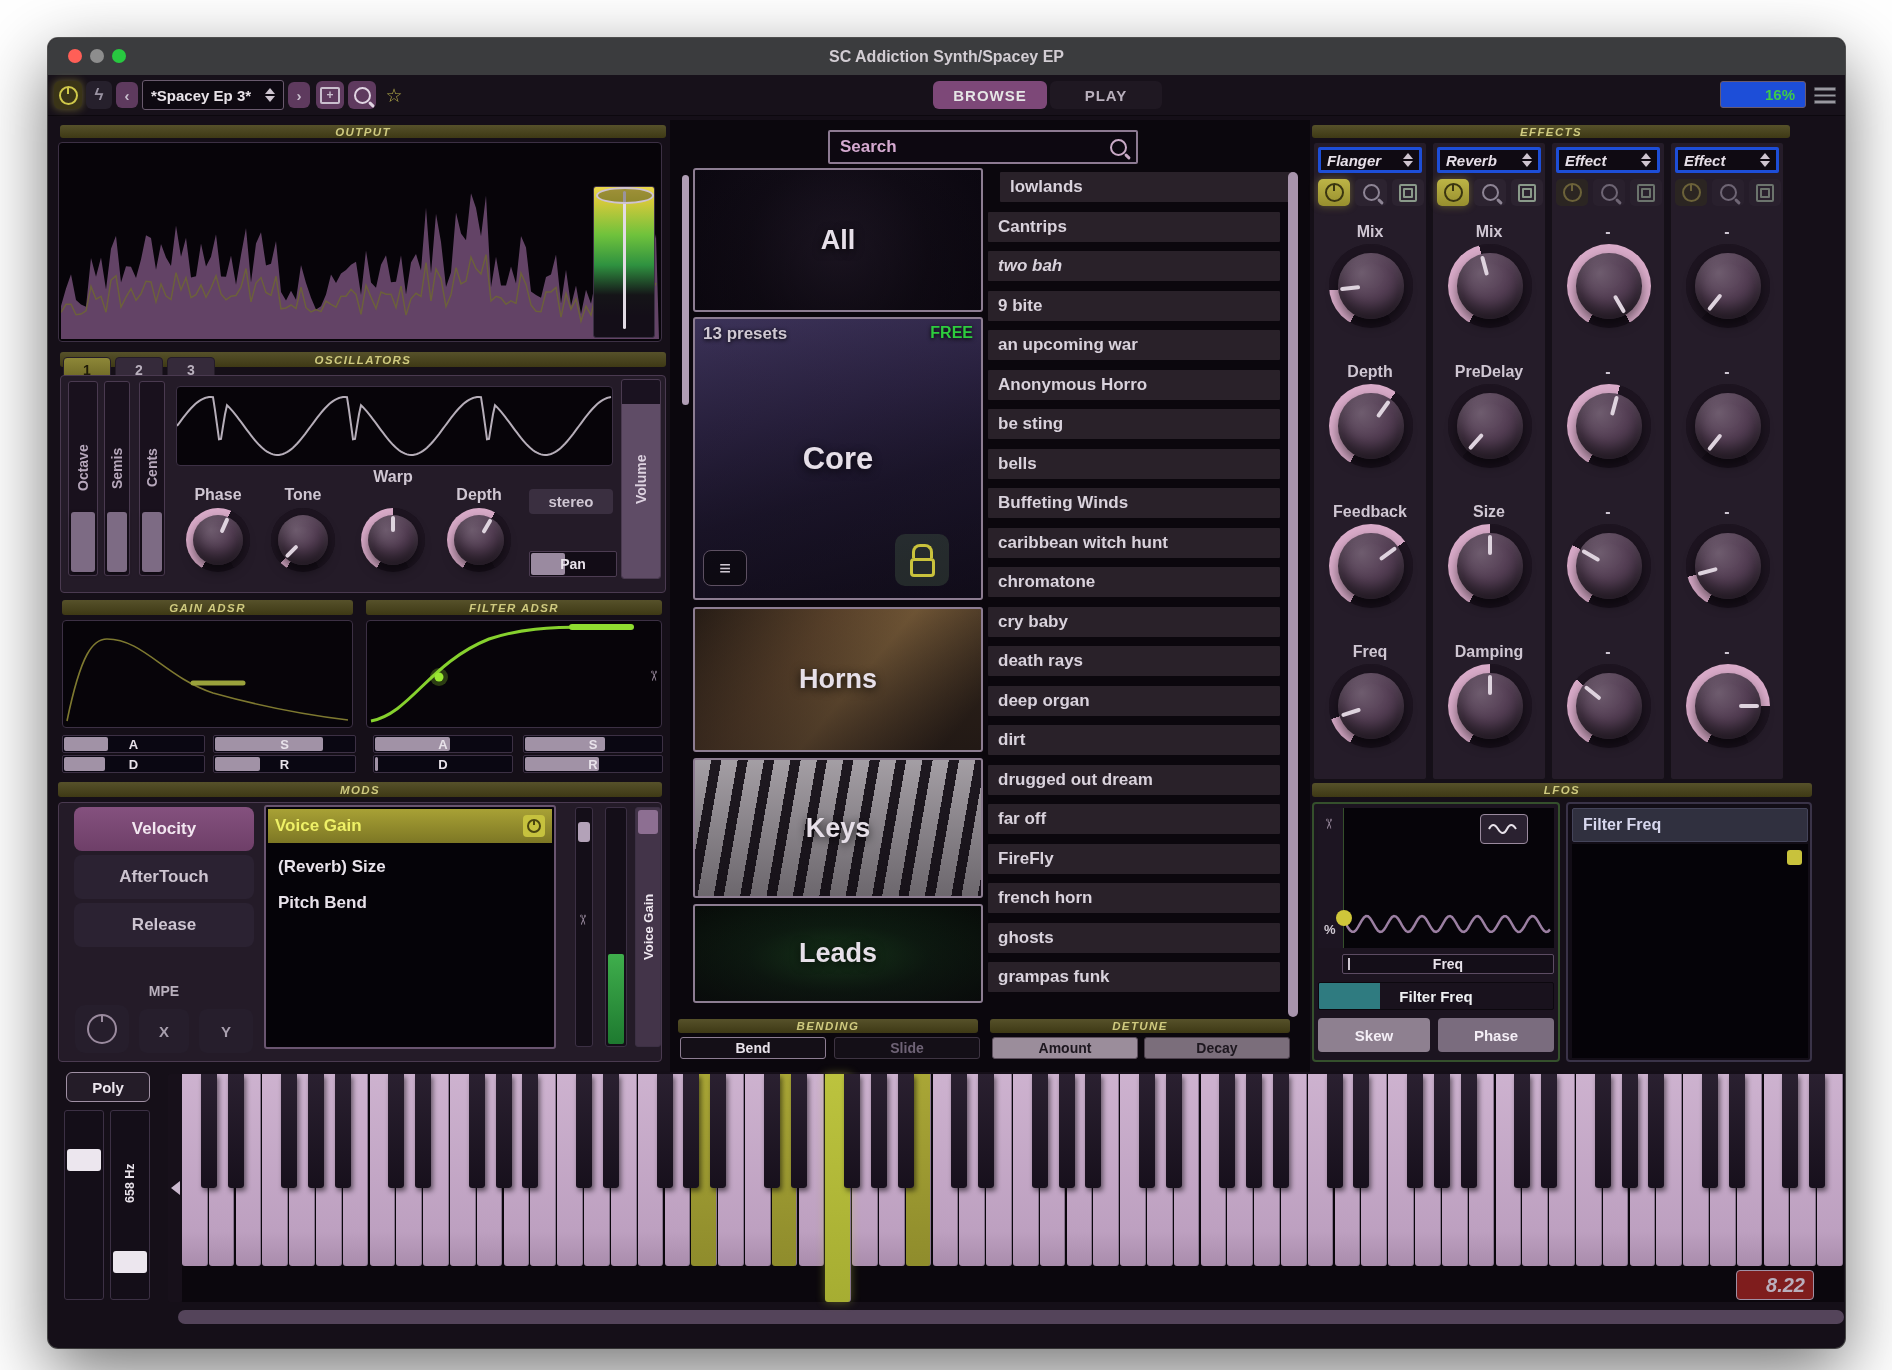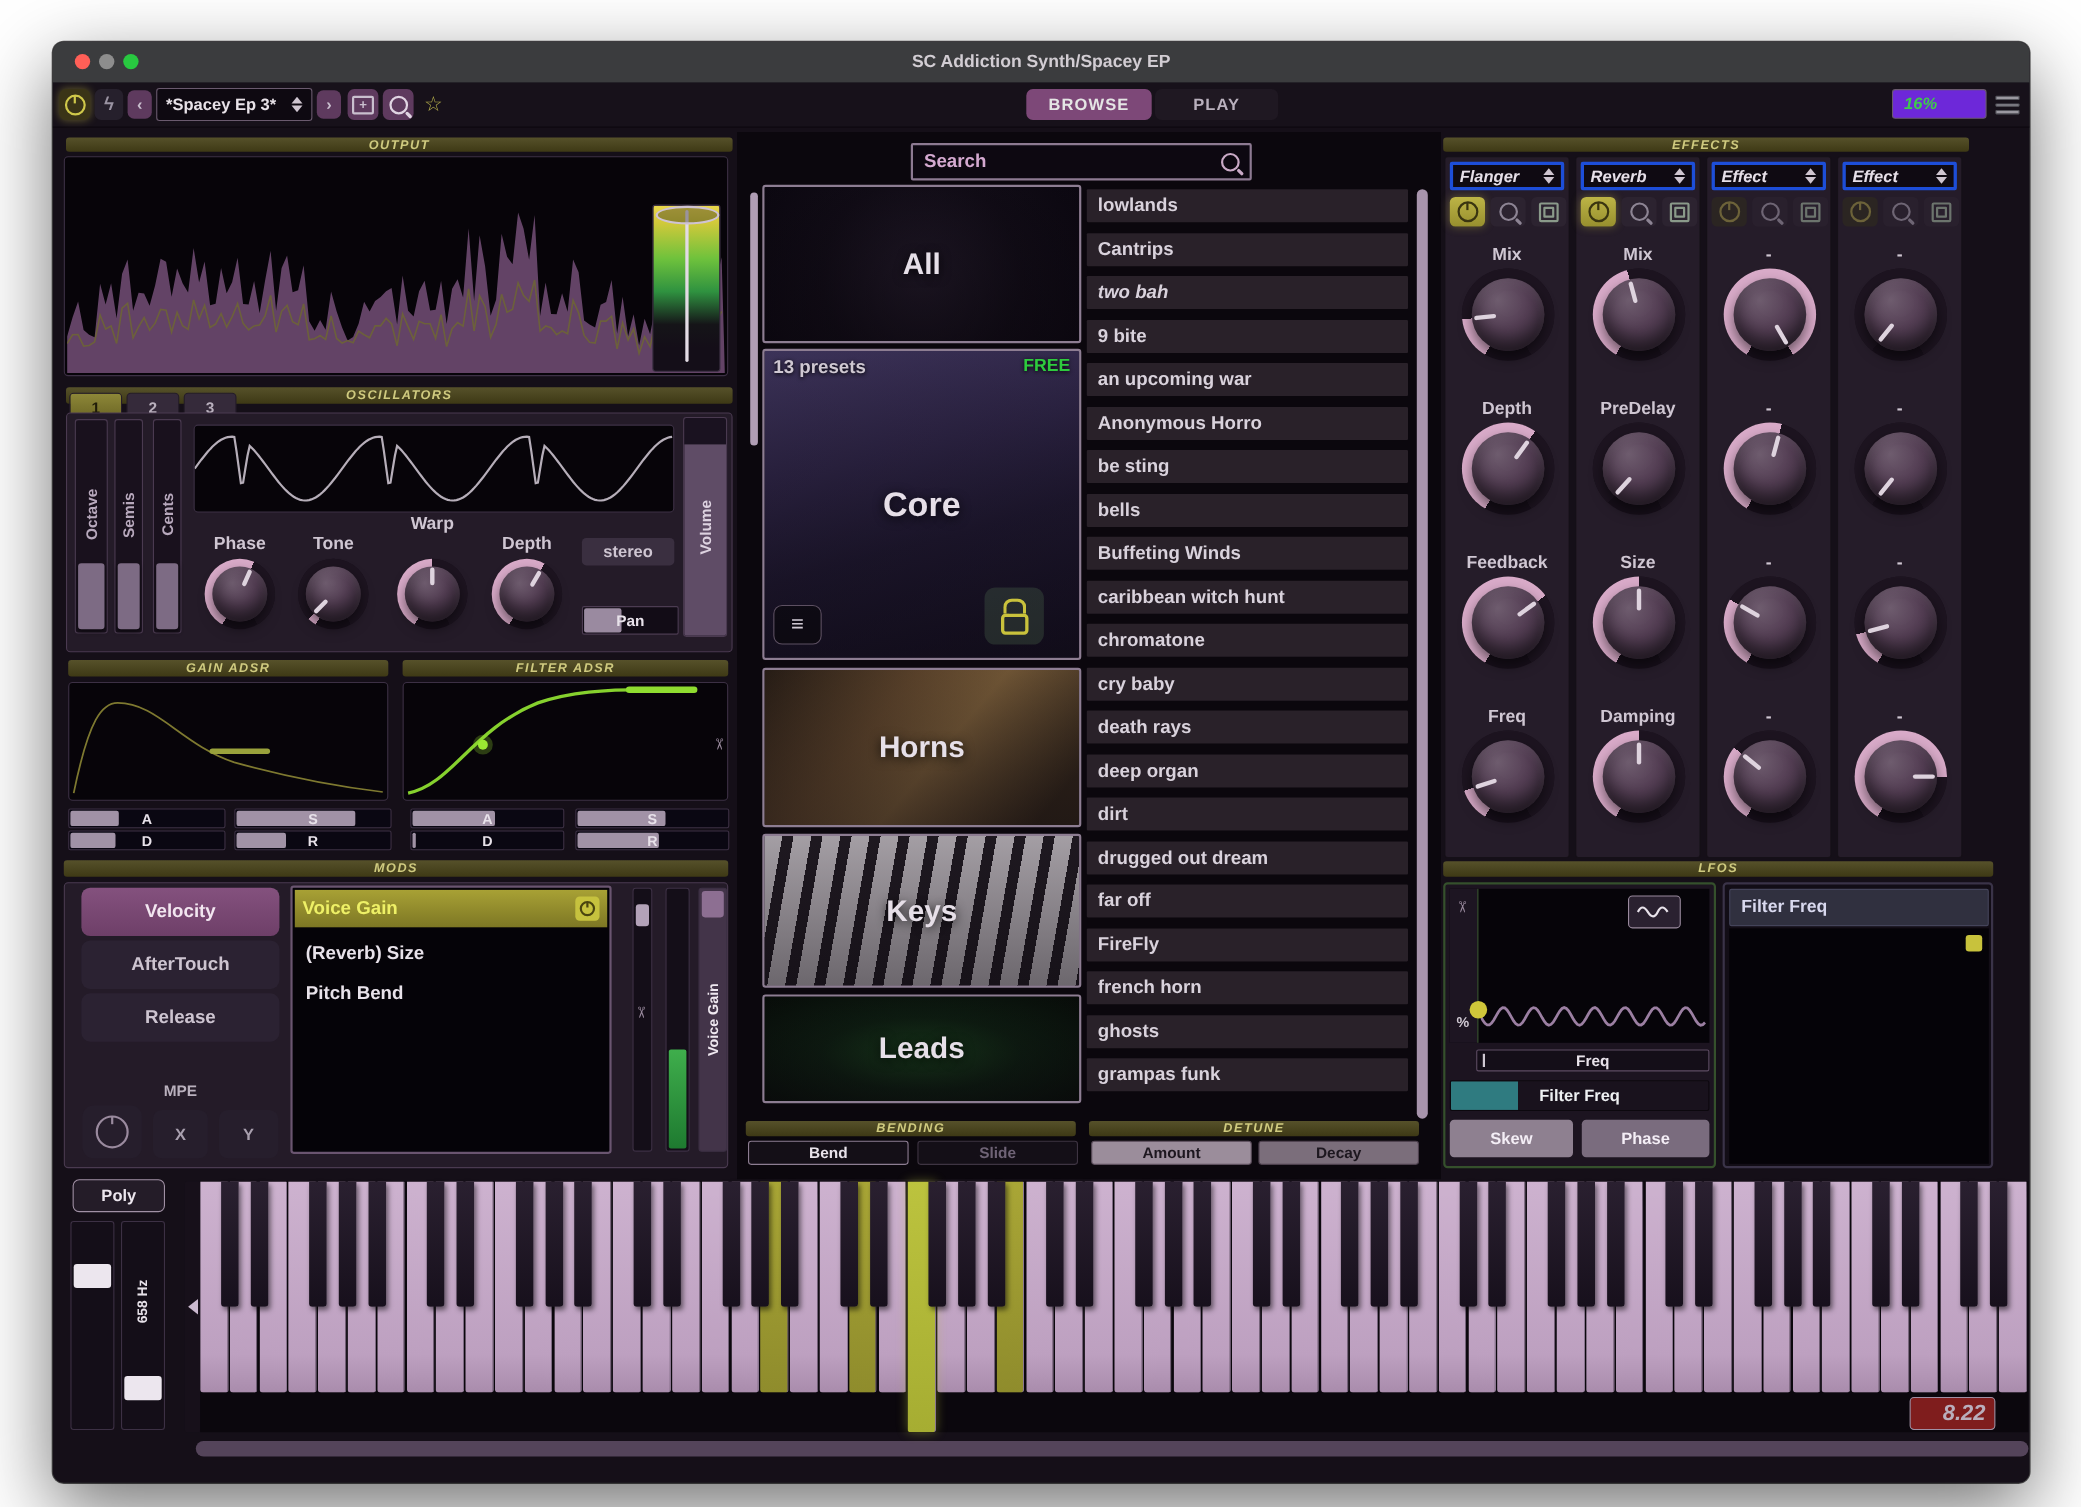--- a/index.html
+++ b/index.html
@@ -13,22 +13,22 @@
   .tl{position:absolute;top:11px;width:14px;height:14px;border-radius:50%}
   .title{position:absolute;inset:0;line-height:37px;text-align:center;color:#d2cdd3;font-size:16px;font-weight:bold}
   .toolbar{position:absolute;left:0;top:37px;right:0;height:40px;background:#17111a;border-bottom:1px solid #0c080e}
   .tbtn{position:absolute;border-radius:6px;display:flex;align-items:center;justify-content:center;
         font-weight:bold;color:#c9bfce;font-size:15px}
   .tbtn.dark{background:#26202c}
   .tbtn.purp{background:#5e3a5e}
   .tbtn.dial{background:#3a3417;box-shadow:0 0 8px rgba(200,190,70,.45);color:#cfc84a}
   .preset-field{position:absolute;background:#0e0911;border:1.5px solid #6a5a6e;border-radius:3px;display:flex;
         align-items:center;justify-content:space-between;padding:0 8px;box-sizing:border-box;color:#e8e2e8;font-weight:bold;font-size:15px}
-  .cpu{position:absolute;background:#6d28d9;border:1.5px solid #6a5a6e;border-radius:3px;display:flex;align-items:center;
-        justify-content:flex-start;padding:0 10px;box-sizing:border-box;font-weight:bold;font-style:italic;font-size:15px;color:var(--c-cpu-green,#3ecb4a)}
+  .cpu{position:absolute;background:#1d4ed8;border:1.5px solid #6a5a6e;border-radius:3px;display:flex;align-items:center;
+        justify-content:flex-end;padding:0 10px;box-sizing:border-box;font-weight:bold;font-size:15px;color:var(--c-cpu-green,#3ecb4a)}
   .burger span{display:block;width:22px;height:3.5px;background:#9a98a0;margin:3px 0;border-radius:1px;border:1px solid #55555c;box-sizing:border-box}
   .mtab{position:absolute;height:28px;border-radius:6px;display:flex;align-items:center;justify-content:center;
         font-weight:bold;font-size:15px;letter-spacing:1px}
   .mtab.on{background:var(--c-active-purple,#7d4878);color:#e5e5e5}
   .mtab.offt{background:#1f1822;color:#b9b0bd}
   
   .shdr{position:absolute;background:linear-gradient(#56512a,#3e3915);border-radius:3px;color:var(--c-header-text,#cfca7f);
         font-style:italic;font-weight:bold;font-size:11.5px;letter-spacing:1.4px;display:flex;align-items:center;justify-content:center}
   .panel{position:absolute;background:#241b28;border:1px solid #4a3a50;border-radius:4px;box-sizing:border-box}
   .disp{position:absolute;background:#070409;border:1px solid #3c3044;border-radius:4px;box-sizing:border-box}
@@ -406,21 +406,21 @@
           <div class="tile-label">Horns</div>
         </div>
         <div class="tile t-leads" style="top: 866px; height: 99px;">
           <div class="tile-label">Leads</div>
         </div>
         <div class="tile t-keys" style="top: 720px; height: 140px;">
           <div class="tile-label">Keys</div>
         </div>
       </div>
   <div id="preset-list" class="abs" style="left:940px;top:134px;width:292px;height:860px">
-        <div class="preset-row" style="top: 0px;">lowlands</div>
+        <div class="preset-row" style="top: 0px; margin-left: 12px;">lowlands</div>
         <div class="preset-row" style="top: 39.5px;">Cantrips</div>
         <div class="preset-row" style="top: 79px; font-style: italic;">two bah</div>
         <div class="preset-row" style="top: 118.5px;">9 bite</div>
         <div class="preset-row" style="top: 158px;">an upcoming war</div>
         <div class="preset-row" style="top: 197.5px;">Anonymous Horro</div>
         <div class="preset-row" style="top: 237px;">be sting</div>
         <div class="preset-row" style="top: 276.5px;">bells</div>
         <div class="preset-row" style="top: 316px;">Buffeting Winds</div>
         <div class="preset-row" style="top: 355.5px;">caribbean witch hunt</div>
         <div class="preset-row" style="top: 395px;">chromatone</div>

